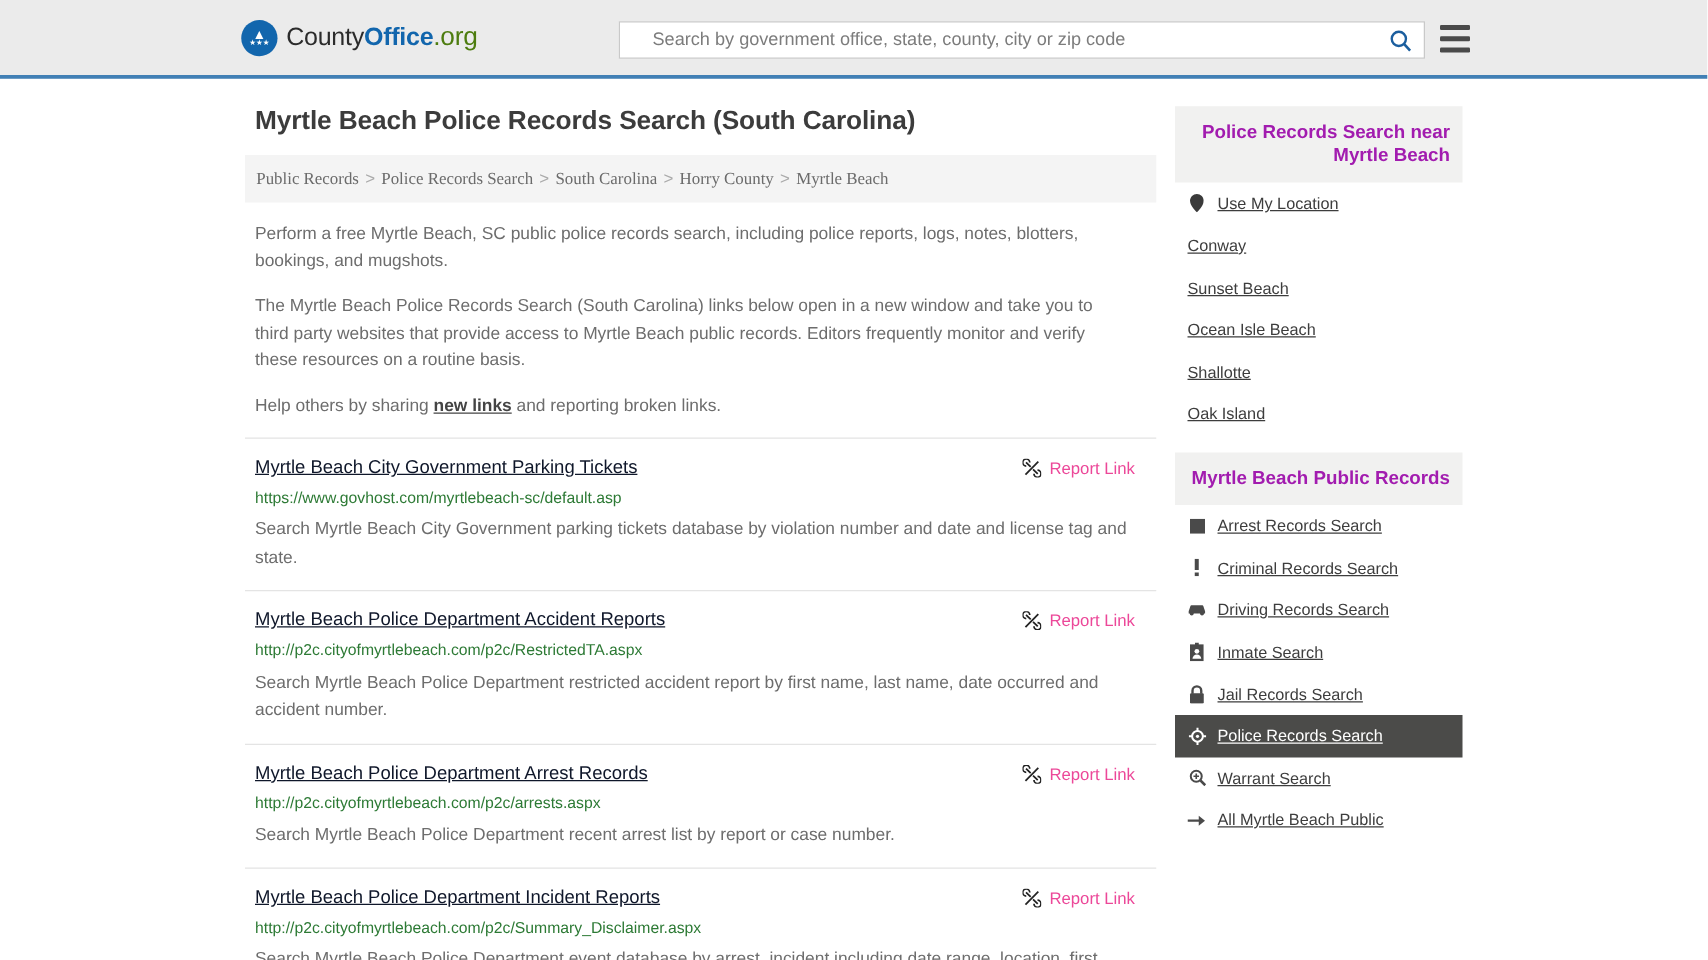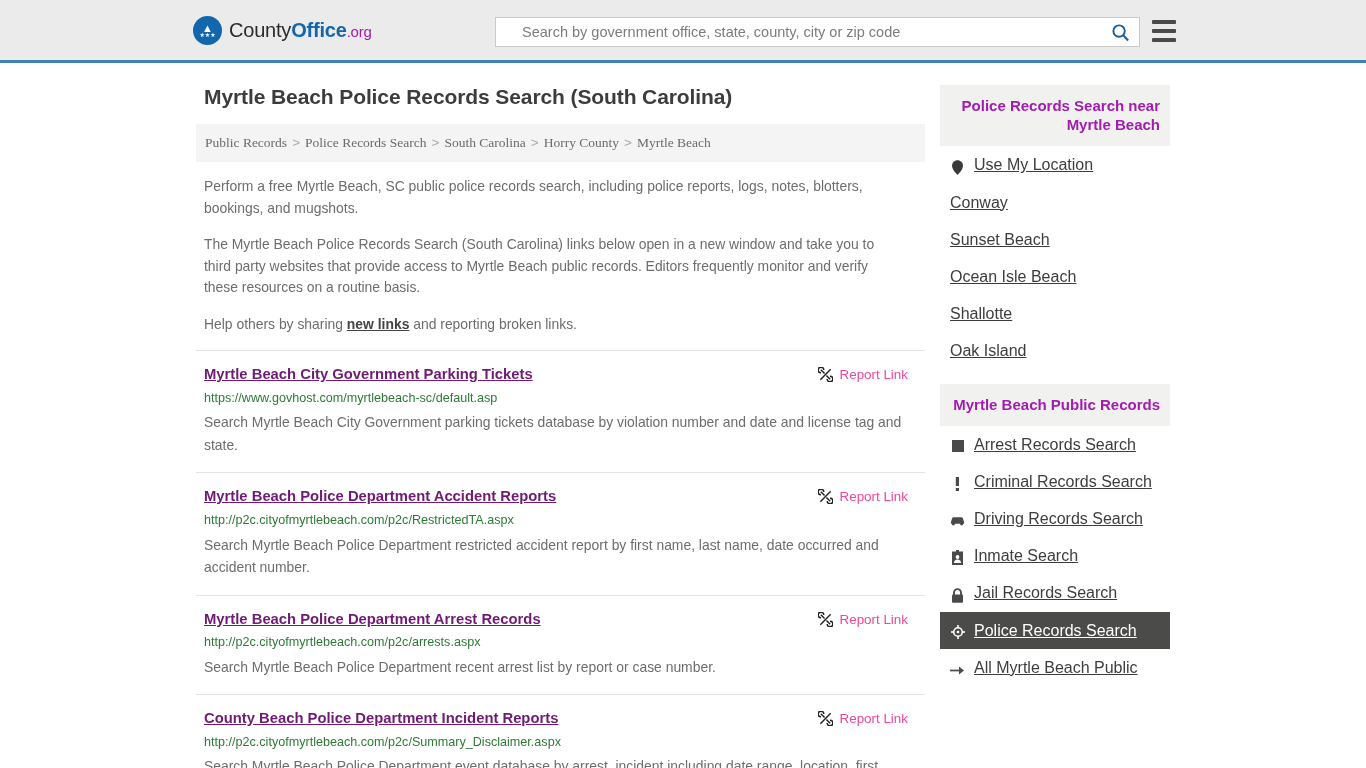--- a/index.html
+++ b/index.html
@@ -42,21 +42,21 @@
   .brand-mark .stars {
     font-size: 6px; color: #ffffff; line-height: 7px; letter-spacing: 0px;
   }
   .brand-text {
     font-size: 20px;
     color: #2b2b2b;
     letter-spacing: -0.2px;
     white-space: nowrap;
   }
   .brand-text .bold { font-weight: bold; color: #1266ad; }
-  .brand-text .dotorg { color: #a21caf; font-size: 15px; }
+  .brand-text .dotorg { color: #4d7c0f; font-size: 21px; }
 
   .search-wrap {
     position: absolute;
     left: 495px; top: 17px;
     width: 645px; height: 30px;
     background: #ffffff;
     border: 1px solid #c9c9c9;
     display: flex; align-items: center; padding-left: 16px;
   }
   .search-input {
@@ -143,22 +143,22 @@
     position: relative;
   }
   .result:first-of-type { border-top: 1px solid #e4e4e4; }
   .result-head {
     display: flex;
     justify-content: space-between;
     align-items: flex-start;
   }
   .result-title {
     font-size: 14.8px;
-    font-weight: bold;
-    color: #701a75;
+    font-weight: normal;
+    color: #0f172a;
     text-decoration: underline;
     max-width: 600px;
     line-height: 1.2;
   }
   .report-link {
     display: flex; align-items: center;
     gap: 7px;
     font-size: 13.4px;
     color: #ec4899;
     white-space: nowrap;
@@ -187,24 +187,24 @@
     padding: 11px 10px 12px 10px;
     font-size: 15px;
     font-weight: bold;
     color: #a21caf;
     line-height: 1.28;
     text-align: right;
   }
   .panel-list { padding: 0; margin: 0; list-style: none; }
   .panel-list li {
     display: flex;
-    align-items: flex-end;
+    align-items: flex-start;
     gap: 9px;
     padding: 9px 10px;
-    font-size: 16px;
+    font-size: 13px;
   }
   .panel-list li a {
     color: #3d3d3d;
     text-decoration: underline;
     line-height: 1.2;
   }
   .panel-list li.active {
     background: #4b4b49;
   }
   .panel-list li.active a { color: #ffffff; }
@@ -309,21 +309,21 @@
             </svg>
             <span>Report Link</span>
           </div>
         </div>
         <div class="result-url">http://p2c.cityofmyrtlebeach.com/p2c/arrests.aspx</div>
         <div class="result-desc">Search Myrtle Beach Police Department recent arrest list by report or case number.</div>
       </div>
 
       <div class="result">
         <div class="result-head">
-          <a class="result-title" href="#">County Beach Police Department Incident Reports</a>
+          <a class="result-title" href="#">Myrtle Beach Police Department Incident Reports</a>
           <div class="report-link">
             <svg width="15" height="15" viewBox="0 0 16 16">
               <path d="M3 3 L7 7 M9 9 L13 13" stroke="#222" stroke-width="1.5" fill="none"></path>
               <path d="M6.2 3.2 a3 3 0 1 0 -3 3" stroke="#222" stroke-width="1.5" fill="none"></path>
               <path d="M9.8 12.8 a3 3 0 1 0 3 -3" stroke="#222" stroke-width="1.5" fill="none"></path>
               <line x1="2.5" y1="13.5" x2="13.5" y2="2.5" stroke="#222" stroke-width="1.5"></line>
             </svg>
             <span>Report Link</span>
           </div>
         </div>
@@ -427,20 +427,31 @@
                 <circle cx="7" cy="7" r="1.3" fill="#ffffff"></circle>
                 <line x1="7" y1="0" x2="7" y2="2.8" stroke="#ffffff" stroke-width="1.6"></line>
                 <line x1="7" y1="11.2" x2="7" y2="14" stroke="#ffffff" stroke-width="1.6"></line>
                 <line x1="0" y1="7" x2="2.8" y2="7" stroke="#ffffff" stroke-width="1.6"></line>
                 <line x1="11.2" y1="7" x2="14" y2="7" stroke="#ffffff" stroke-width="1.6"></line>
               </svg>
             </span>
             <a href="#">Police Records Search</a>
           </li>
 
+          <li>
+            <span class="panel-icon">
+              <svg width="14" height="14" viewBox="0 0 14 14">
+                <circle cx="6" cy="6" r="4.4" fill="none" stroke="#4a4a4a" stroke-width="1.6"></circle>
+                <line x1="3.8" y1="6" x2="8.2" y2="6" stroke="#4a4a4a" stroke-width="1.3"></line>
+                <line x1="6" y1="3.8" x2="6" y2="8.2" stroke="#4a4a4a" stroke-width="1.3"></line>
+                <line x1="9.4" y1="9.4" x2="13.2" y2="13.2" stroke="#4a4a4a" stroke-width="2"></line>
+              </svg>
+            </span>
+            <a href="#">Warrant Search</a>
+          </li>
 
           <li>
             <span class="panel-icon">
               <svg width="15" height="11" viewBox="0 0 15 11">
                 <line x1="0" y1="6.5" x2="12" y2="6.5" stroke="#4a4a4a" stroke-width="1.7"></line>
                 <path d="M9 2.5 L14 6.5 L9 10.5 Z" fill="#4a4a4a"></path>
               </svg>
             </span>
             <a href="#">All Myrtle Beach Public</a>
           </li>

